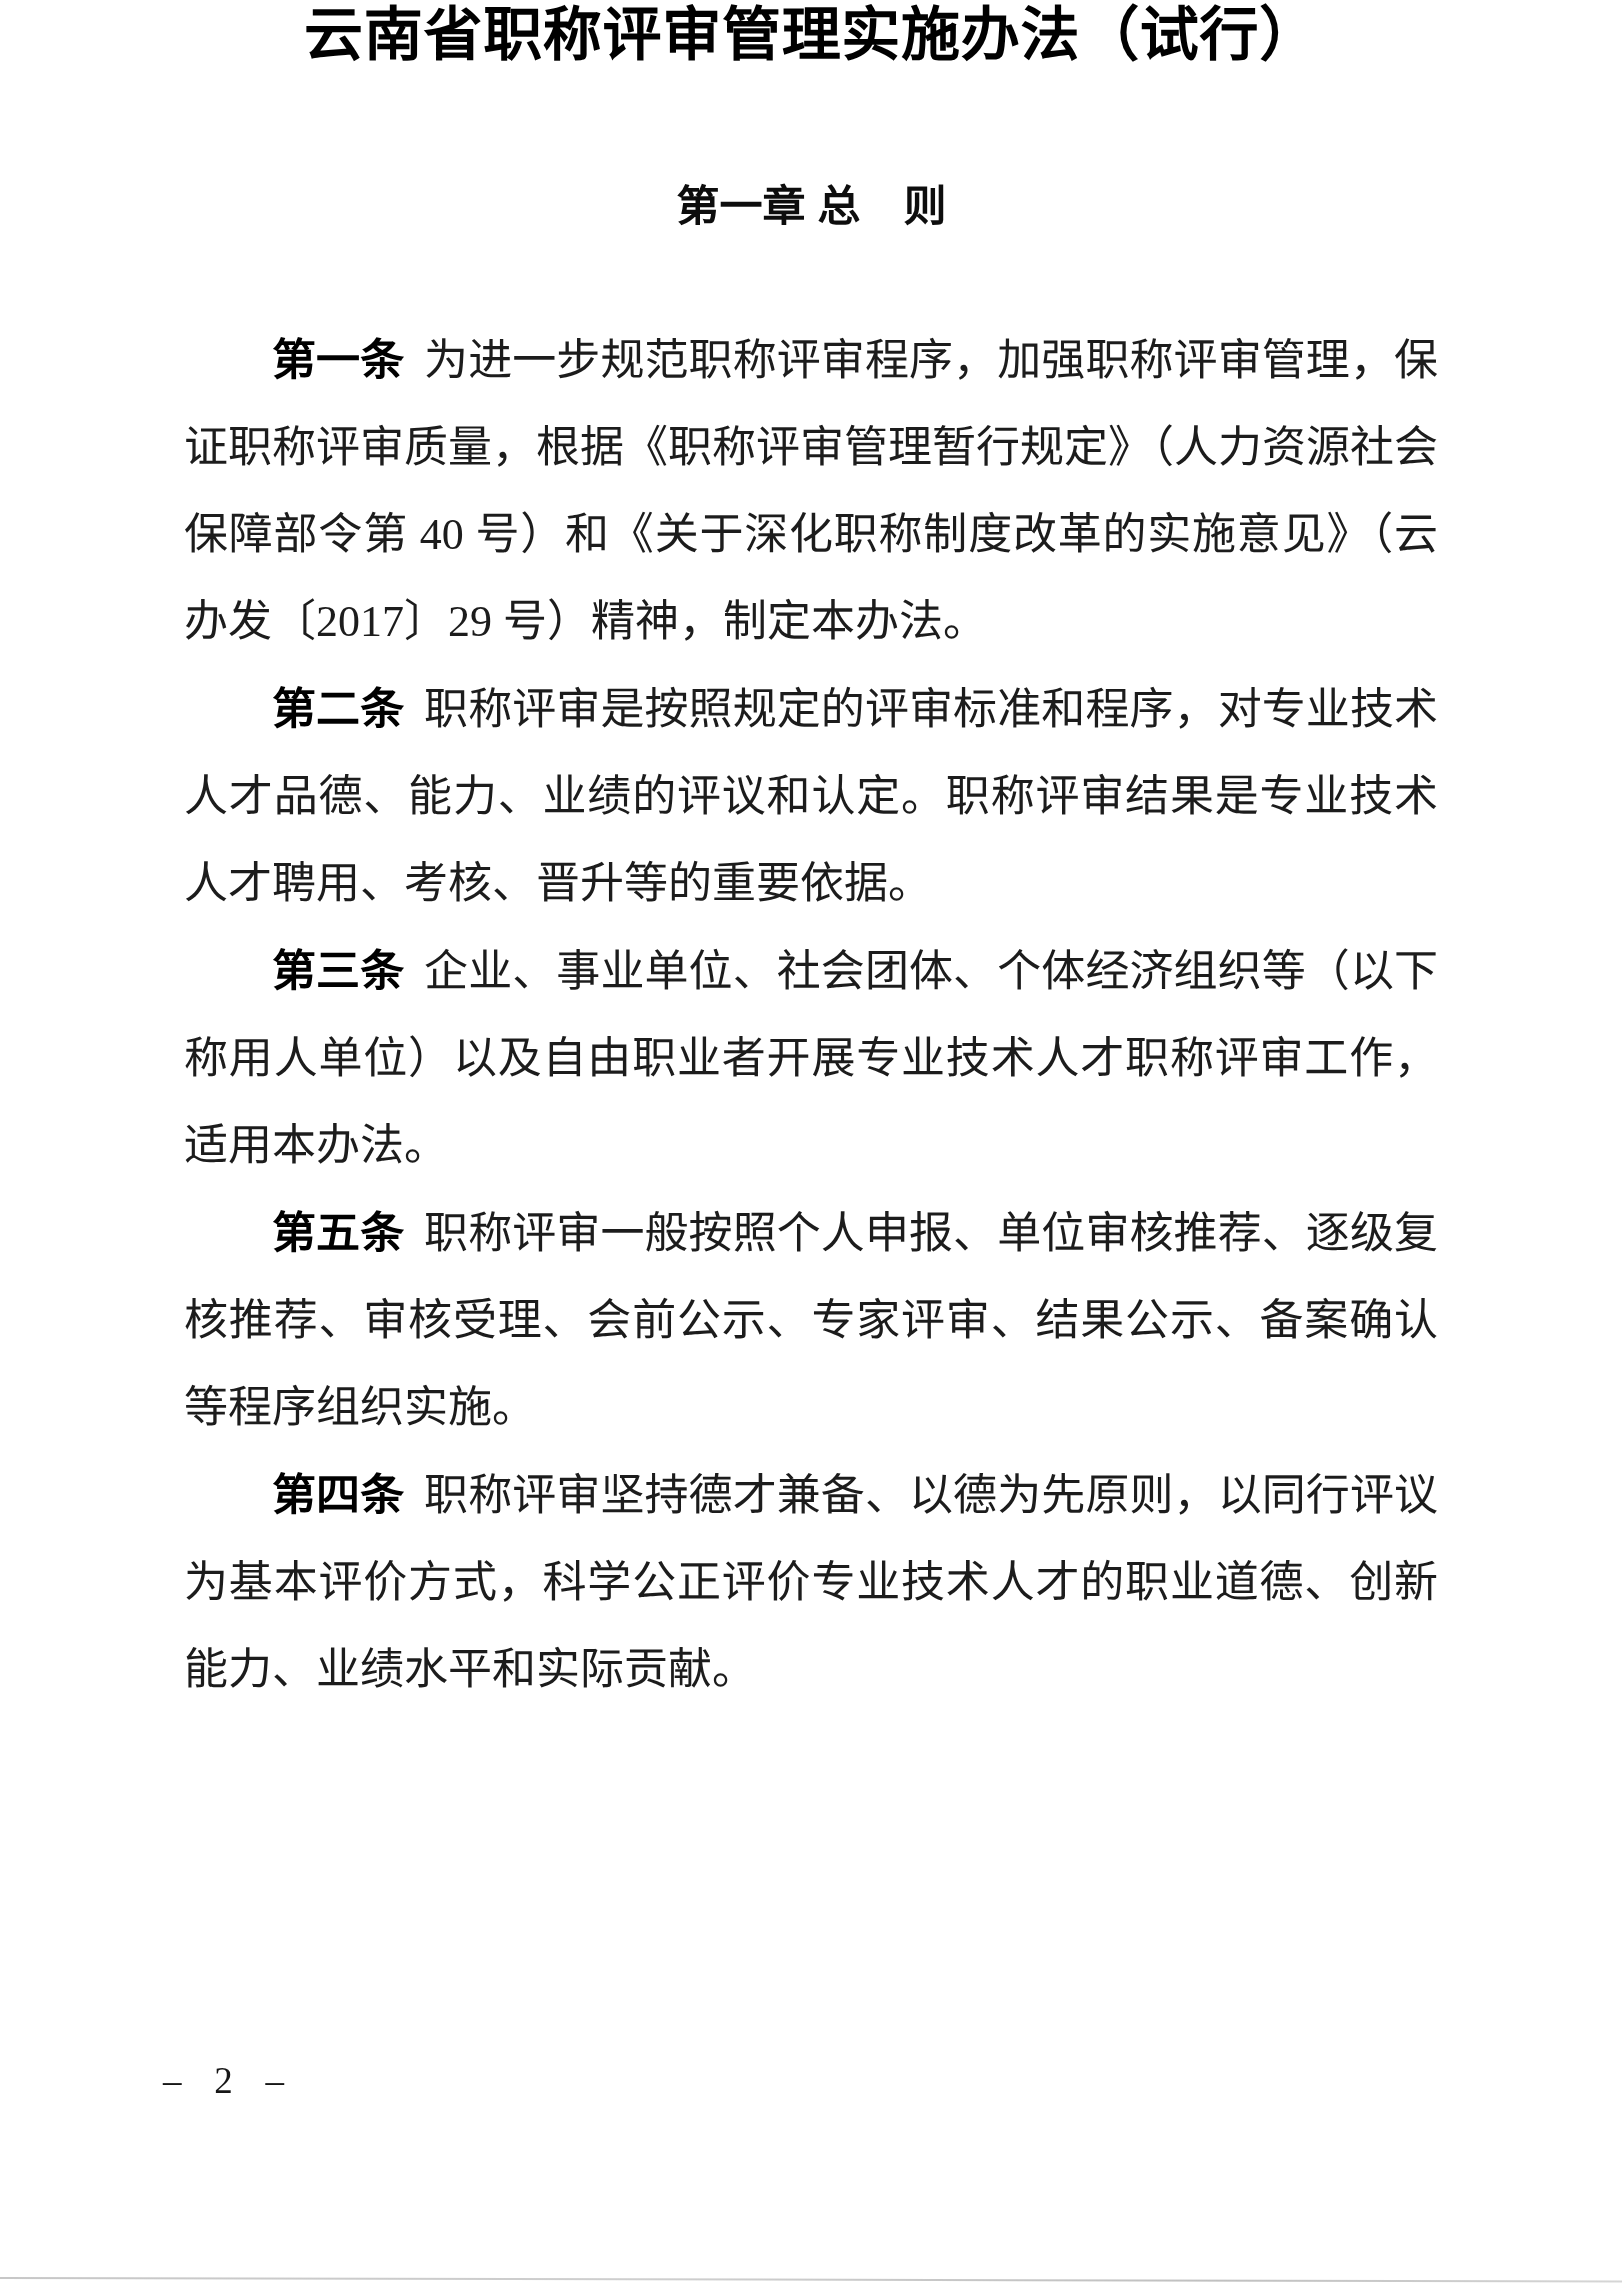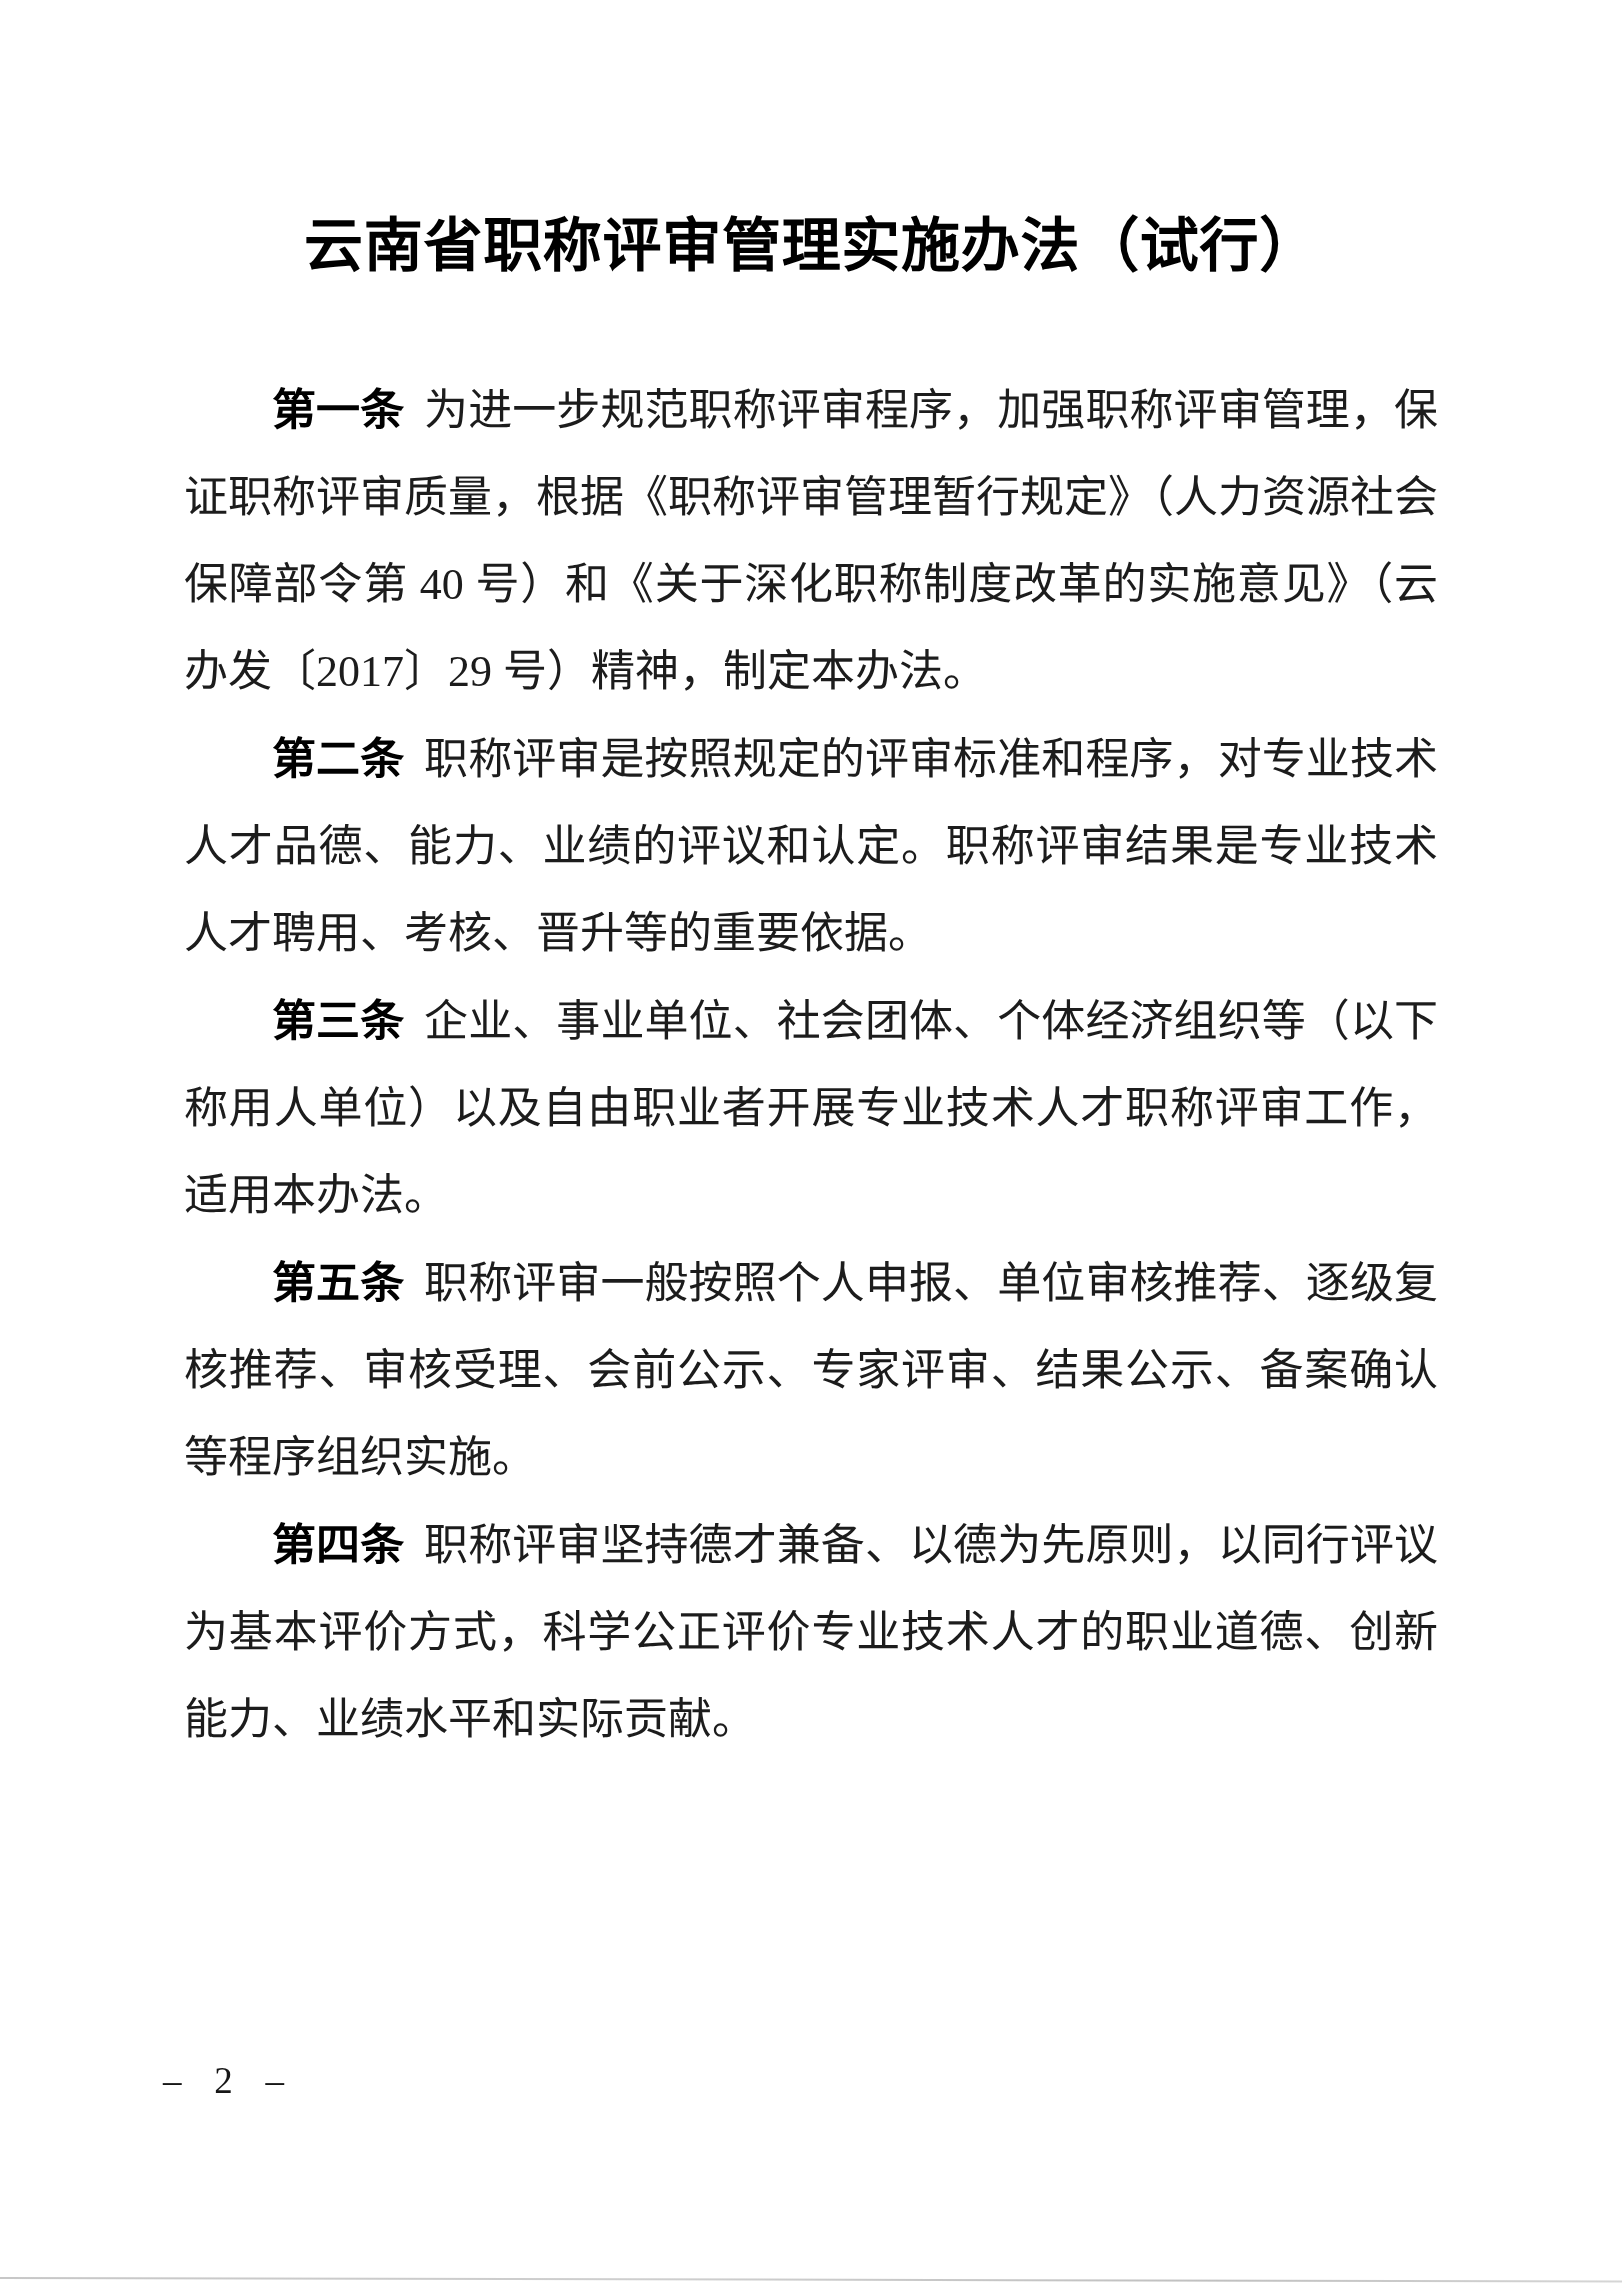--- a/index.html
+++ b/index.html
@@ -9,21 +9,20 @@
     width: 1623px;
     height: 2295px;
     position: relative;
     overflow: hidden;
     font-family: "Liberation Serif", "DejaVu Serif", serif;
   }
   .page {
     position: absolute;
     inset: 0;
     background: #ffffff;
-    padding-top: 211px;
   }
   .doc-title {
     text-align: center;
     font-size: 59px;
     line-height: 1.2;
     font-weight: 700;
     color: #000000;
     font-family: "Liberation Serif", "DejaVu Serif", serif;
     letter-spacing: 0.7px;
   }
@@ -77,20 +76,21 @@
     opacity: 0.85;
   }
 </style>
 </head>
 <body>
 
 <div class="page">
 
   <h1 class="doc-title">云南省职称评审管理实施办法（试行）</h1>
 
+  <h2 class="chapter-heading">第一章 总　则</h2>
 
   <div class="doc-body">
 
     <p class="para"><span class="article-lead">第一条</span><span>为进一步规范职称评审程序，加强职称评审管理，保证职称评审质量，根据《职称评审管理暂行规定》（人力资源社会保障部令第 40 号）和《关于深化职称制度改革的实施意见》（云办发〔2017〕29 号）精神，制定本办法。</span></p>
 
     <p class="para"><span class="article-lead">第二条</span><span>职称评审是按照规定的评审标准和程序，对专业技术人才品德、能力、业绩的评议和认定。职称评审结果是专业技术人才聘用、考核、晋升等的重要依据。</span></p>
 
     <p class="para"><span class="article-lead">第三条</span><span>企业、事业单位、社会团体、个体经济组织等（以下称用人单位）以及自由职业者开展专业技术人才职称评审工作，适用本办法。</span></p>
 
     <p class="para"><span class="article-lead">第五条</span><span>职称评审一般按照个人申报、单位审核推荐、逐级复核推荐、审核受理、会前公示、专家评审、结果公示、备案确认等程序组织实施。</span></p>

